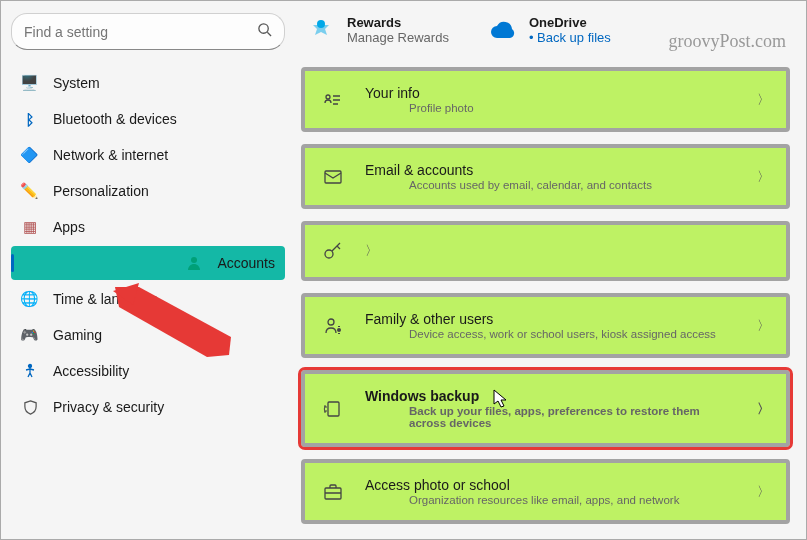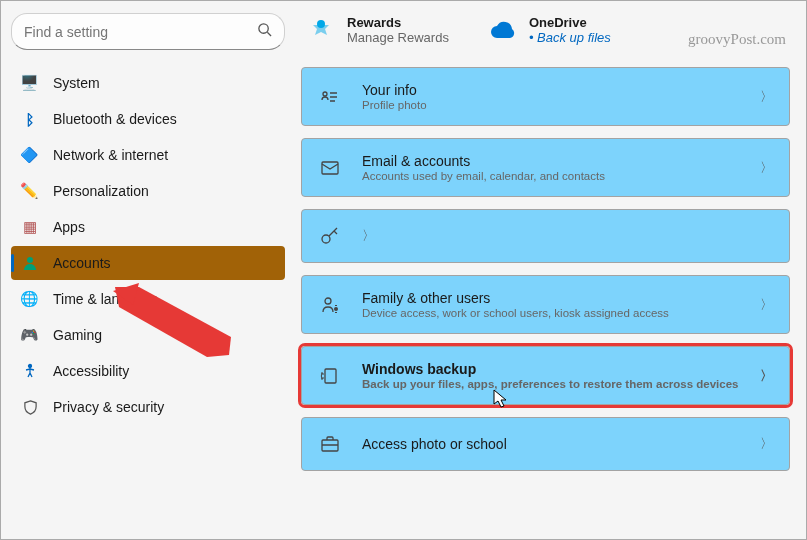--- a/index.html
+++ b/index.html
@@ -52,21 +52,22 @@
   }
   .sidebar-item .nav-icon {
     width: 18px;
     height: 18px;
     display: flex;
     align-items: center;
     justify-content: center;
     font-size: 15px;
   }
   .sidebar-item.active {
-    background: #a16207;
+    background: #14b8a6;
+    justify-content: flex-end;
   }
   .sidebar-item.active::before {
     content: "";
     position: absolute;
     left: 0;
     top: 8px;
     bottom: 8px;
     width: 3px;
     background: #0067c0;
     border-radius: 2px;
@@ -92,25 +93,25 @@
   .top-card .tc-icon {
     width: 28px;
     height: 28px;
     display: flex;
     align-items: center;
     justify-content: center;
     font-size: 22px;
   }
   .tc-title { font-size: 13px; font-weight: 600; }
   .tc-sub { font-size: 13px; color: #666; }
-  .tc-sub.link { color: #0067c0; font-style: italic; }
+  .tc-sub.link { color: #0067c0; }
   .tc-sub.link::before { content: "• "; }
   .card {
-    background: #7dd3fc;
-    border: 1px solid #a3a3a3;
+    background: #bef264;
+    border: 4px solid #a3a3a3;
     border-radius: 4px;
     padding: 14px 16px 14px 16px;
     display: flex;
     align-items: center;
     gap: 20px;
     cursor: pointer;
   }
   .card.highlight {
     outline: 3px solid #e63936;
     outline-offset: 0;
@@ -119,28 +120,28 @@
   .card .card-icon {
     width: 24px;
     height: 24px;
     display: flex;
     align-items: center;
     justify-content: center;
     color: #444;
   }
   .card .card-text { flex: 1; }
   .card-title { font-size: 14px; }
-  .card-sub { font-size: 11.5px; color: #666; margin-top: 1px; }
+  .card-sub { font-size: 11.5px; color: #666; margin-top: 1px; margin-left: 44px; }
   .chevron { color: #555; font-size: 13px; }
   .watermark {
     position: absolute;
     top: 30px;
     right: 20px;
     font-family: Georgia, serif;
-    font-size: 15px;
+    font-size: 18px;
     color: #999;
     pointer-events: none;
   }
   .arrow-annot {
     position: absolute;
     left: 110px;
     top: 282px;
     pointer-events: none;
   }
   .cursor-annot {
@@ -320,20 +321,21 @@
 
     <div class="card">
       <span class="card-icon">
         <svg width="22" height="22" viewBox="0 0 22 22" fill="none" stroke="#444" stroke-width="1.3">
             <rect x="3" y="7" width="16" height="11" rx="1"></rect>
             <path d="M8 7V5a1 1 0 0 1 1-1h4a1 1 0 0 1 1 1v2M3 12h16"></path>
           </svg>
       </span>
       <div class="card-text">
         <div class="card-title">Access photo or school</div>
+        <div class="card-sub">Organization resources like email, apps, and network</div>
       </div>
       <span class="chevron">〉</span>
     </div>
 
   </div>
 </div>
 
 <div class="watermark">groovyPost.com</div>
 
 <svg class="arrow-annot" width="130" height="80">

